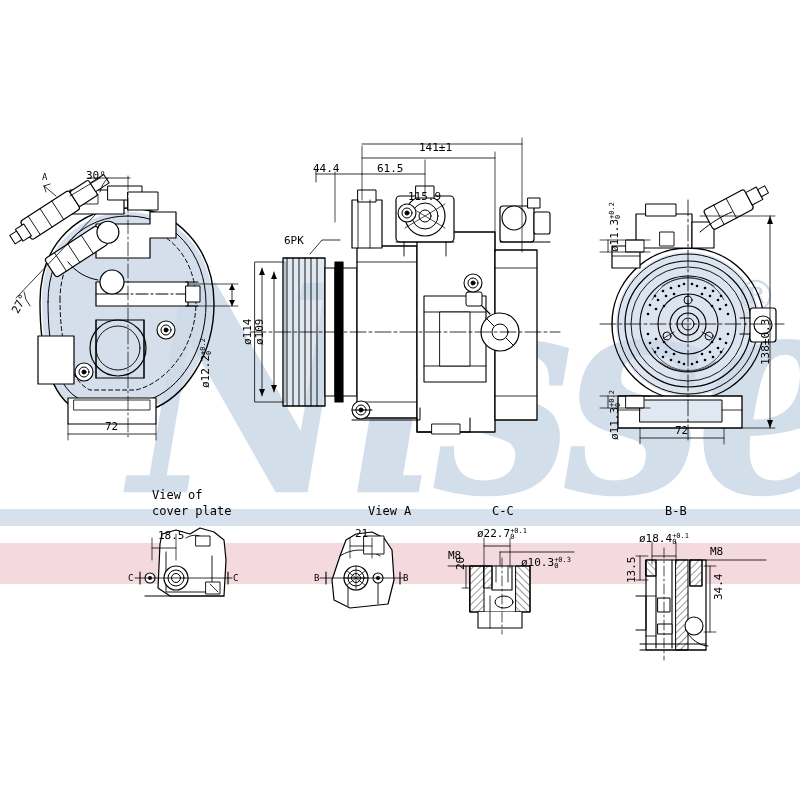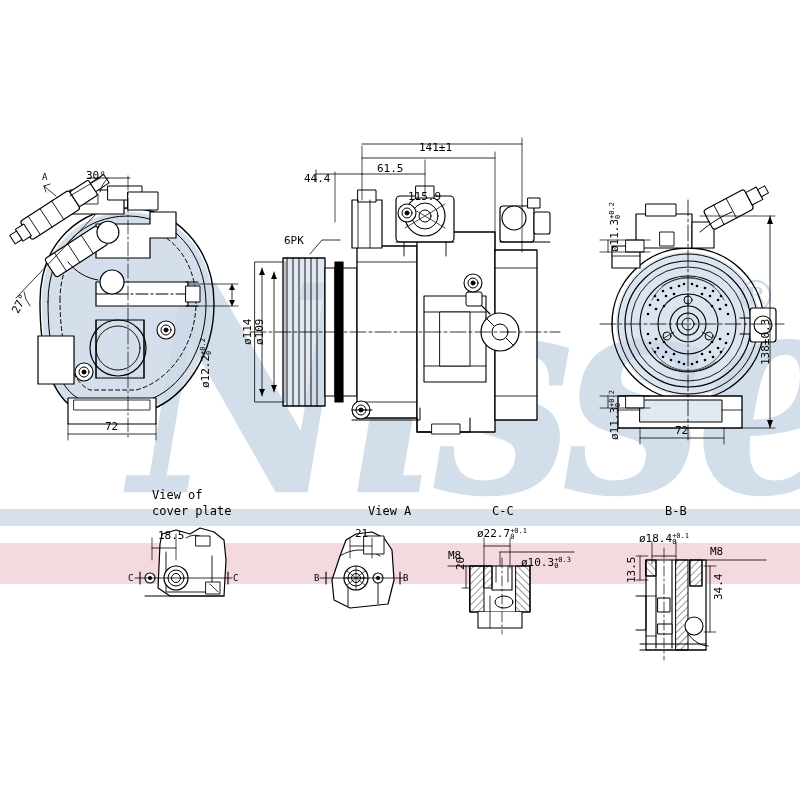--- a/index.html
+++ b/index.html
@@ -475,21 +475,21 @@
   <div class="lbl sm" style="left:42px;top:172px;">A</div>
   <div class="lbl v" style="left:200px;top:388px;"><span>ø12.2</span><span class="supbox"><i>+0.2</i><i>0</i></span></div>
   <div class="lbl" style="left:105px;top:421px;">72</div>
 
   <div class="lbl" style="left:284px;top:235px;">6PK</div>
   <div class="lbl v" style="left:242px;top:345px;">ø114</div>
   <div class="lbl v" style="left:254px;top:345px;">ø109</div>
   <div class="lbl" style="left:419px;top:142px;">141±1</div>
   <div class="lbl" style="left:408px;top:147px;margin-top:44px;">115.9</div>
   <div class="lbl" style="left:377px;top:163px;">61.5</div>
-  <div class="lbl" style="left:304px;top:163px;margin-top:10px;">44.4</div>
+  <div class="lbl" style="left:313px;top:163px;">44.4</div>
 
   <div class="lbl v" style="left:609px;top:252px;"><span>ø11.3</span><span class="supbox"><i>+0.2</i><i>0</i></span></div>
   <div class="lbl v" style="left:609px;top:440px;"><span>ø11.3</span><span class="supbox"><i>+0.2</i><i>0</i></span></div>
   <div class="lbl v" style="left:760px;top:365px;">138±0.3</div>
   <div class="lbl" style="left:675px;top:425px;">72</div>
 
   <div class="lbl t" style="left:152px;top:490px;">View of</div>
   <div class="lbl t" style="left:152px;top:506px;">cover plate</div>
   <div class="lbl" style="left:158px;top:530px;">18.5</div>
   <div class="lbl sm" style="left:128px;top:573px;">C</div>

